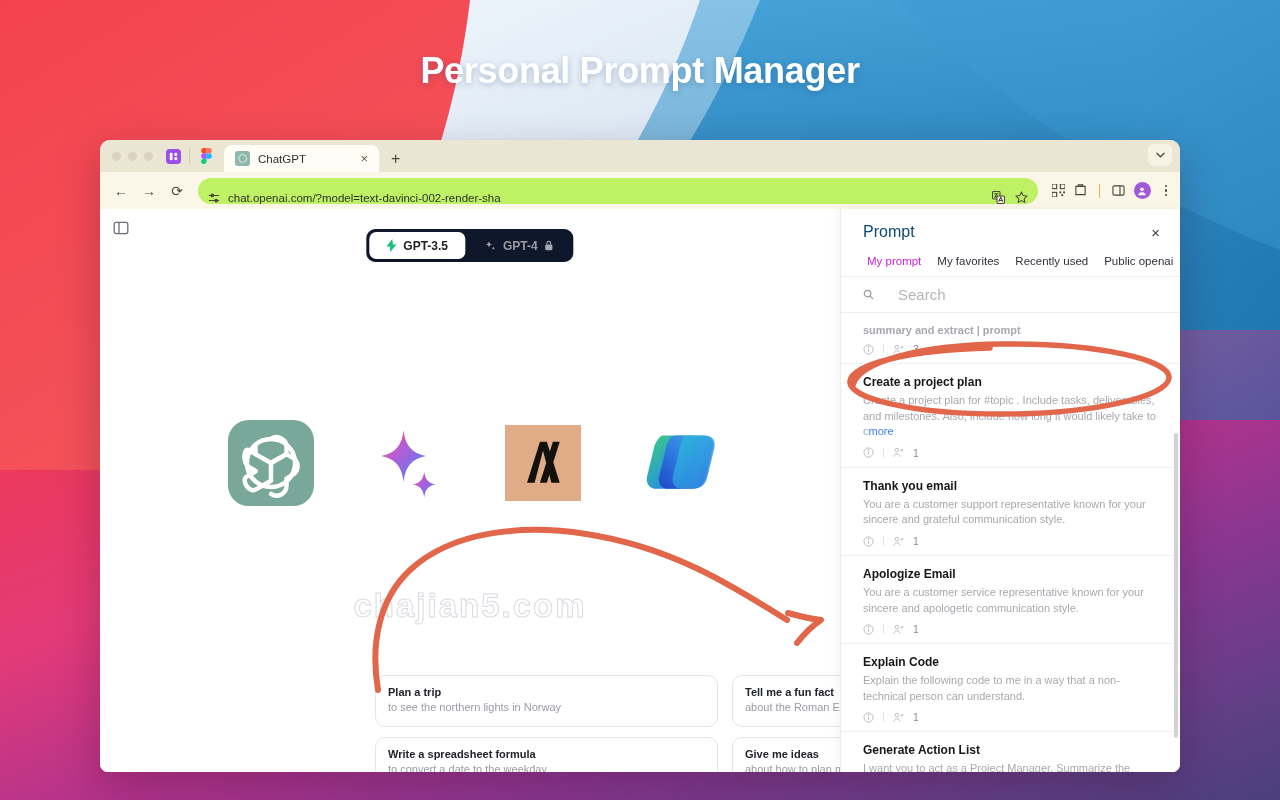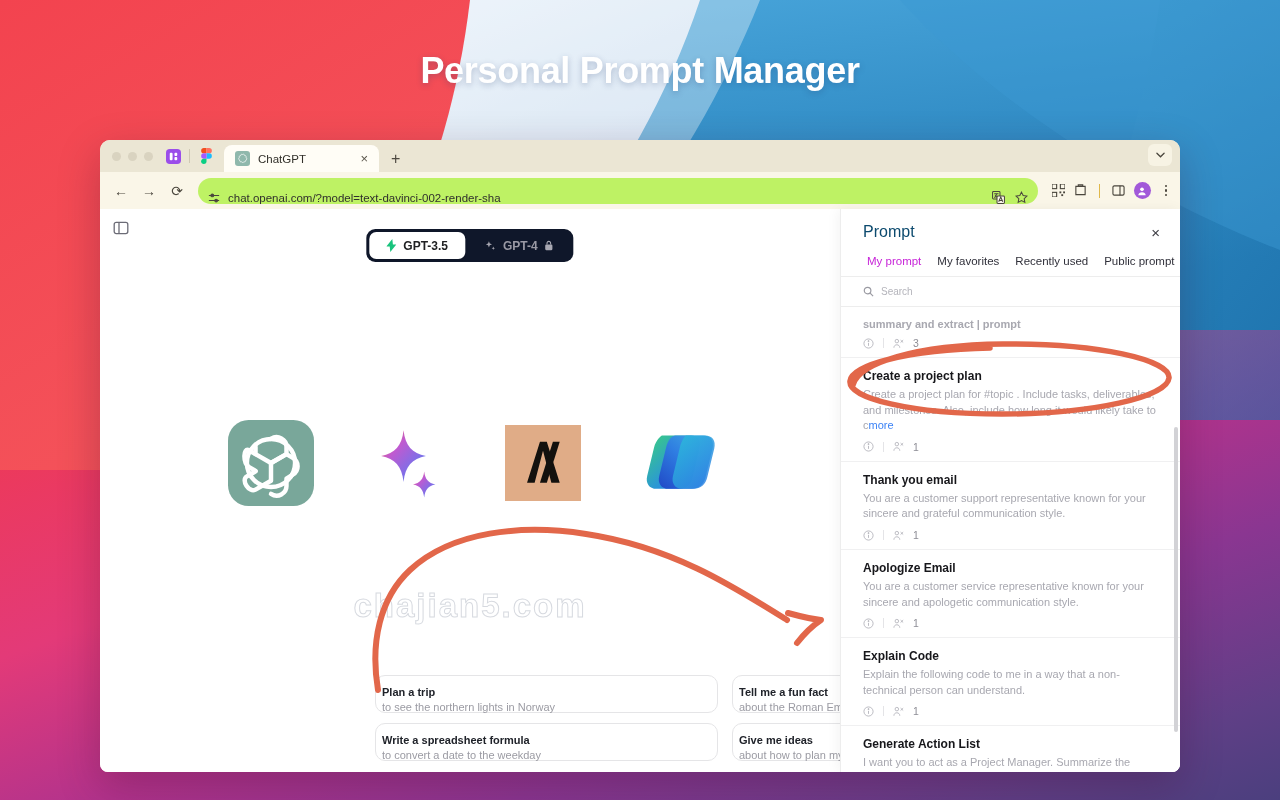--- a/index.html
+++ b/index.html
@@ -168,44 +168,44 @@
     position: absolute;
     left: 275px; top: 466px;
     width: 700px;
     display: grid;
     grid-template-columns: 1fr 1fr;
     gap: 10px 14px;
   }
   .sug-card {
     border: 1px solid #e5e5e7;
     border-radius: 10px;
-    padding: 9px 6px;
+    padding: 9px 12px;
     background: #fff;
-    height: 38px;
+    height: 52px;
   }
   .sug-title { font-size: 11px; font-weight: bold; color: #20232a; line-height: 1.35; }
   .sug-sub { font-size: 11px; color: #9b9ba3; line-height: 1.35; white-space: nowrap; overflow: hidden; }
 
   
   #prompt-panel {
     position: relative;
     width: 340px; height: 100%;
     background: #ffffff;
     border-left: 1px solid #ededed;
     display: flex; flex-direction: column;
     box-shadow: -2px 0 12px rgba(0,0,0,.05);
   }
   #pp-head { display: flex; align-items: center; padding: 14px 20px 10px 22px; }
   #pp-title { font-size: 16px; font-weight: normal; color: #0c4a6e; }
   #pp-close { margin-left: auto; font-size: 15px; color: #3c3c43; line-height: 1; }
   #pp-tabs { display: flex; gap: 0; padding: 0 18px; border-bottom: 1px solid #ededed; }
   .pp-tab { font-size: 11.5px; color: #30303a; padding: 4px 8px 9px 8px; white-space: nowrap; }
   .pp-tab.active { color: #c724d8; font-weight: normal; }
   #pp-search { display: flex; align-items: center; gap: 7px; padding: 9px 22px 9px 22px; border-bottom: 1px solid #ededed; }
-  #pp-search-ph { font-size: 10px; color: #b4b4bb; }
+  #pp-search-ph { font-size: 15px; color: #b4b4bb; margin-left: 17px; }
 
   #pp-list { flex: 1; overflow: hidden; position: relative; }
   .pp-item { padding: 11px 24px 8px 22px; border-bottom: 1px solid #f0f0f1; }
   .pp-item-title { font-size: 12px; font-weight: bold; color: #17171b; margin-bottom: 4px; }
   .pp-item-desc { font-size: 11px; color: #a8a8b0; line-height: 1.42; }
   .pp-more { color: #3b82f6; }
   .pp-meta { display: flex; align-items: center; gap: 9px; margin-top: 7px; color: #b6b6bd; }
   .pp-meta .sep { width: 1px; height: 10px; background: #e4e4e7; }
   .pp-meta .cnt { font-size: 10.5px; color: #8e8e96; }
   .pp-item.first .pp-item-title { font-size: 11px; font-weight: bold; color: #a8a8b0; }
@@ -494,21 +494,21 @@
       <div id="prompt-panel">
         <div id="pp-head">
           <span id="pp-title">Prompt</span>
           <span id="pp-close">×</span>
         </div>
 
         <div id="pp-tabs">
           <span class="pp-tab active">My prompt</span>
           <span class="pp-tab">My favorites</span>
           <span class="pp-tab">Recently used</span>
-          <span class="pp-tab">Public prompt</span>
+          <span class="pp-tab">Public openai</span>
         </div>
 
         <div id="pp-search">
           <svg width="11" height="11" viewBox="0 0 12 12" fill="none" stroke="#9a9aa2" stroke-width="1.3">
               <circle cx="5" cy="5" r="3.6"></circle>
               <line x1="7.8" y1="7.8" x2="11" y2="11"></line>
             </svg>
           <span id="pp-search-ph">Search</span>
         </div>
 

